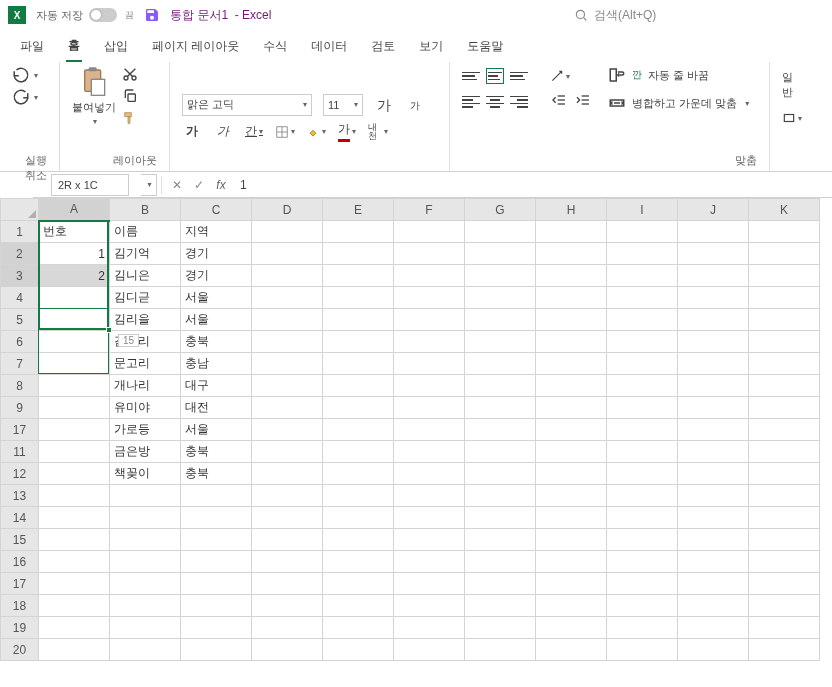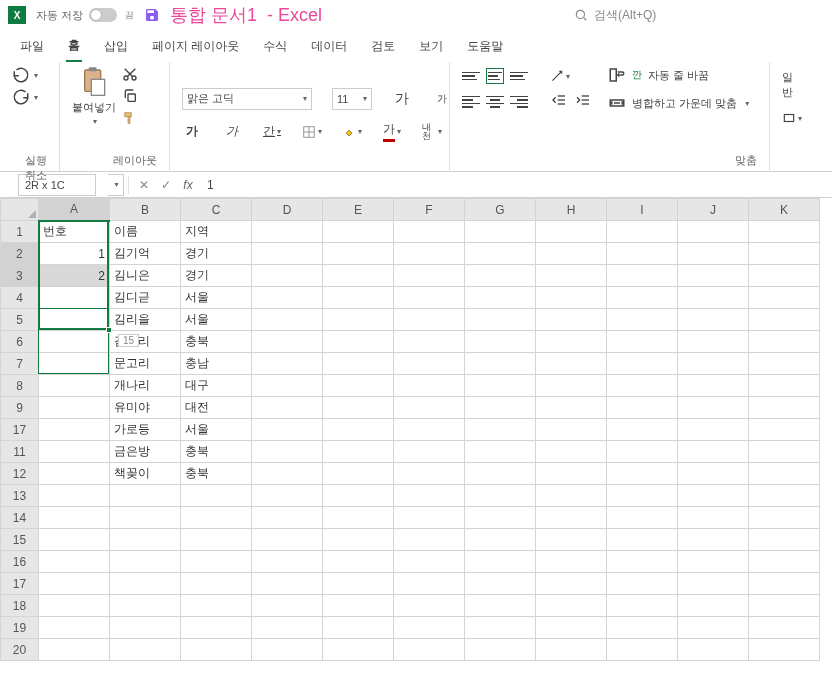--- a/index.html
+++ b/index.html
@@ -5,21 +5,21 @@
   * { box-sizing: border-box; margin: 0; padding: 0; }
   body { font-family: "Segoe UI", "Malgun Gothic", sans-serif; font-size: 12px; color: #444; background: #fff; width: 832px; height: 687px; overflow: hidden; }
   
   .titlebar { height: 30px; background: #fff; display: flex; align-items: center; padding: 0 8px; gap: 10px; }
   .excel-icon { width: 18px; height: 18px; background: #107c41; display: flex; align-items: center; justify-content: center; color: #fff; font-size: 10px; font-weight: bold; }
   .autosave { display: flex; align-items: center; gap: 6px; color: #666; font-size: 11px; }
   .toggle { width: 28px; height: 14px; background: #ccc; border-radius: 7px; position: relative; display: flex; align-items: center; }
   .toggle::after { content: ''; width: 10px; height: 10px; background: #fff; border-radius: 50%; position: absolute; left: 2px; box-shadow: 0 0 2px rgba(0,0,0,0.3); }
   .toggle-label { font-size: 9px; color: #888; margin-left: 2px; }
   .save-icon { width: 16px; height: 16px; color: #8b5cf6; }
-  .doc-title { color: #ec4899; font-size: 18px; text-align: center; }
+  .doc-title { color: #701a75; font-size: 12px; text-align: center; }
   .search-box { margin-left: auto; margin-right: 20px; display: flex; align-items: center; gap: 6px; color: #888; width: 230px; }
   .search-icon { width: 14px; height: 14px; }
   
   .menubar { height: 32px; display: flex; align-items: center; gap: 20px; padding: 0 18px; border-bottom: 0; }
   .menu-item { font-size: 12px; color: #444; cursor: pointer; padding: 6px 2px; }
   .menu-item.active { border-bottom: 2px solid #107c41; font-weight: 600; }
   
   .ribbon { height: 110px; border-bottom: 1px solid #d0d0d0; display: flex; }
   .ribbon-group { border-right: 1px solid #e0e0e0; padding: 4px 12px 2px; display: flex; flex-direction: column; position: relative; }
   .ribbon-group-content { flex: 1; display: flex; align-items: flex-start; gap: 6px; }
@@ -27,21 +27,21 @@
   
   .undo-group { display: flex; flex-direction: column; gap: 4px; }
   .undo-btn, .redo-btn { display: flex; align-items: center; gap: 2px; color: #444; }
   .undo-btn svg, .redo-btn svg { width: 18px; height: 18px; }
   
   .paste-big { display: flex; flex-direction: column; align-items: center; gap: 2px; font-size: 11px; }
   .paste-icon { width: 32px; height: 32px; }
   .clipboard-tools { display: flex; flex-direction: column; gap: 6px; align-items: center; }
   .clipboard-tools svg { width: 16px; height: 16px; }
   
-  .font-row { display: flex; gap: 20px; align-items: center; margin-bottom: 6px; }
+  .font-row { display: flex; gap: 11px; align-items: flex-end; margin-bottom: 0; }
   .font-select { border: 1px solid #ccc; height: 22px; width: 130px; font-size: 11px; padding: 0 4px; display: flex; align-items: center; justify-content: space-between; }
   .size-select { border: 1px solid #ccc; height: 22px; width: 40px; font-size: 11px; padding: 0 4px; display: flex; align-items: center; justify-content: space-between; }
   .font-btn { width: 20px; height: 20px; display: flex; align-items: center; justify-content: center; font-size: 12px; }
   .font-btn.bold { font-weight: bold; }
   .font-btn.italic { font-style: italic; }
   .font-btn.underline { text-decoration: underline; }
   .color-underline { border-bottom: 3px solid; padding-bottom: 1px; }
   .dropdown-arrow { font-size: 8px; color: #666; margin-left: 2px; }
   
   .align-col { display: flex; flex-direction: column; gap: 6px; }
@@ -50,21 +50,21 @@
   .align-line { height: 1.5px; background: #444; }
   .align-box { border: 1px solid #107c41; padding: 1px; }
   .indent-btn svg { width: 18px; height: 16px; }
   
   .wrap-merge { display: flex; flex-direction: column; gap: 10px; font-size: 11px; padding-left: 10px; }
   .wrap-item { display: flex; align-items: center; gap: 6px; }
   .wrap-item svg { width: 18px; height: 18px; }
   
   .number-col { font-size: 11px; display: flex; flex-direction: column; gap: 8px; align-items: flex-start; padding: 4px 0; }
   
-  .formula-bar { height: 26px; border-bottom: 1px solid #d0d0d0; display: flex; align-items: center; }
+  .formula-bar { height: 26px; border-bottom: 1px solid #d0d0d0; display: flex; align-items: center; margin-left: 33px; }
   .name-box { width: 78px; height: 22px; border: 1px solid #ccc; margin: 0 12px 0 18px; font-size: 11px; padding: 0 6px; display: flex; align-items: center; justify-content: space-between; }
   .name-dd { width: 16px; height: 22px; border: 1px solid #ccc; border-left: 0; display: flex; align-items: center; justify-content: center; }
   .fb-sep { width: 1px; height: 18px; background: #e0e0e0; margin: 0 4px; }
   .fb-btn { width: 22px; display: flex; align-items: center; justify-content: center; color: #888; font-size: 12px; }
   .fx-label { font-style: italic; font-size: 12px; color: #666; }
   .fb-input { flex: 1; border: 0; height: 22px; font-size: 12px; padding: 0 8px; outline: none; color: #444; }
   
   .grid-area { position: relative; }
   .grid-table { border-collapse: collapse; table-layout: fixed; }
   .grid-table th, .grid-table td { border: 1px solid #d4d4d4; font-weight: normal; font-size: 12px; height: 22px; padding: 0 4px; }

